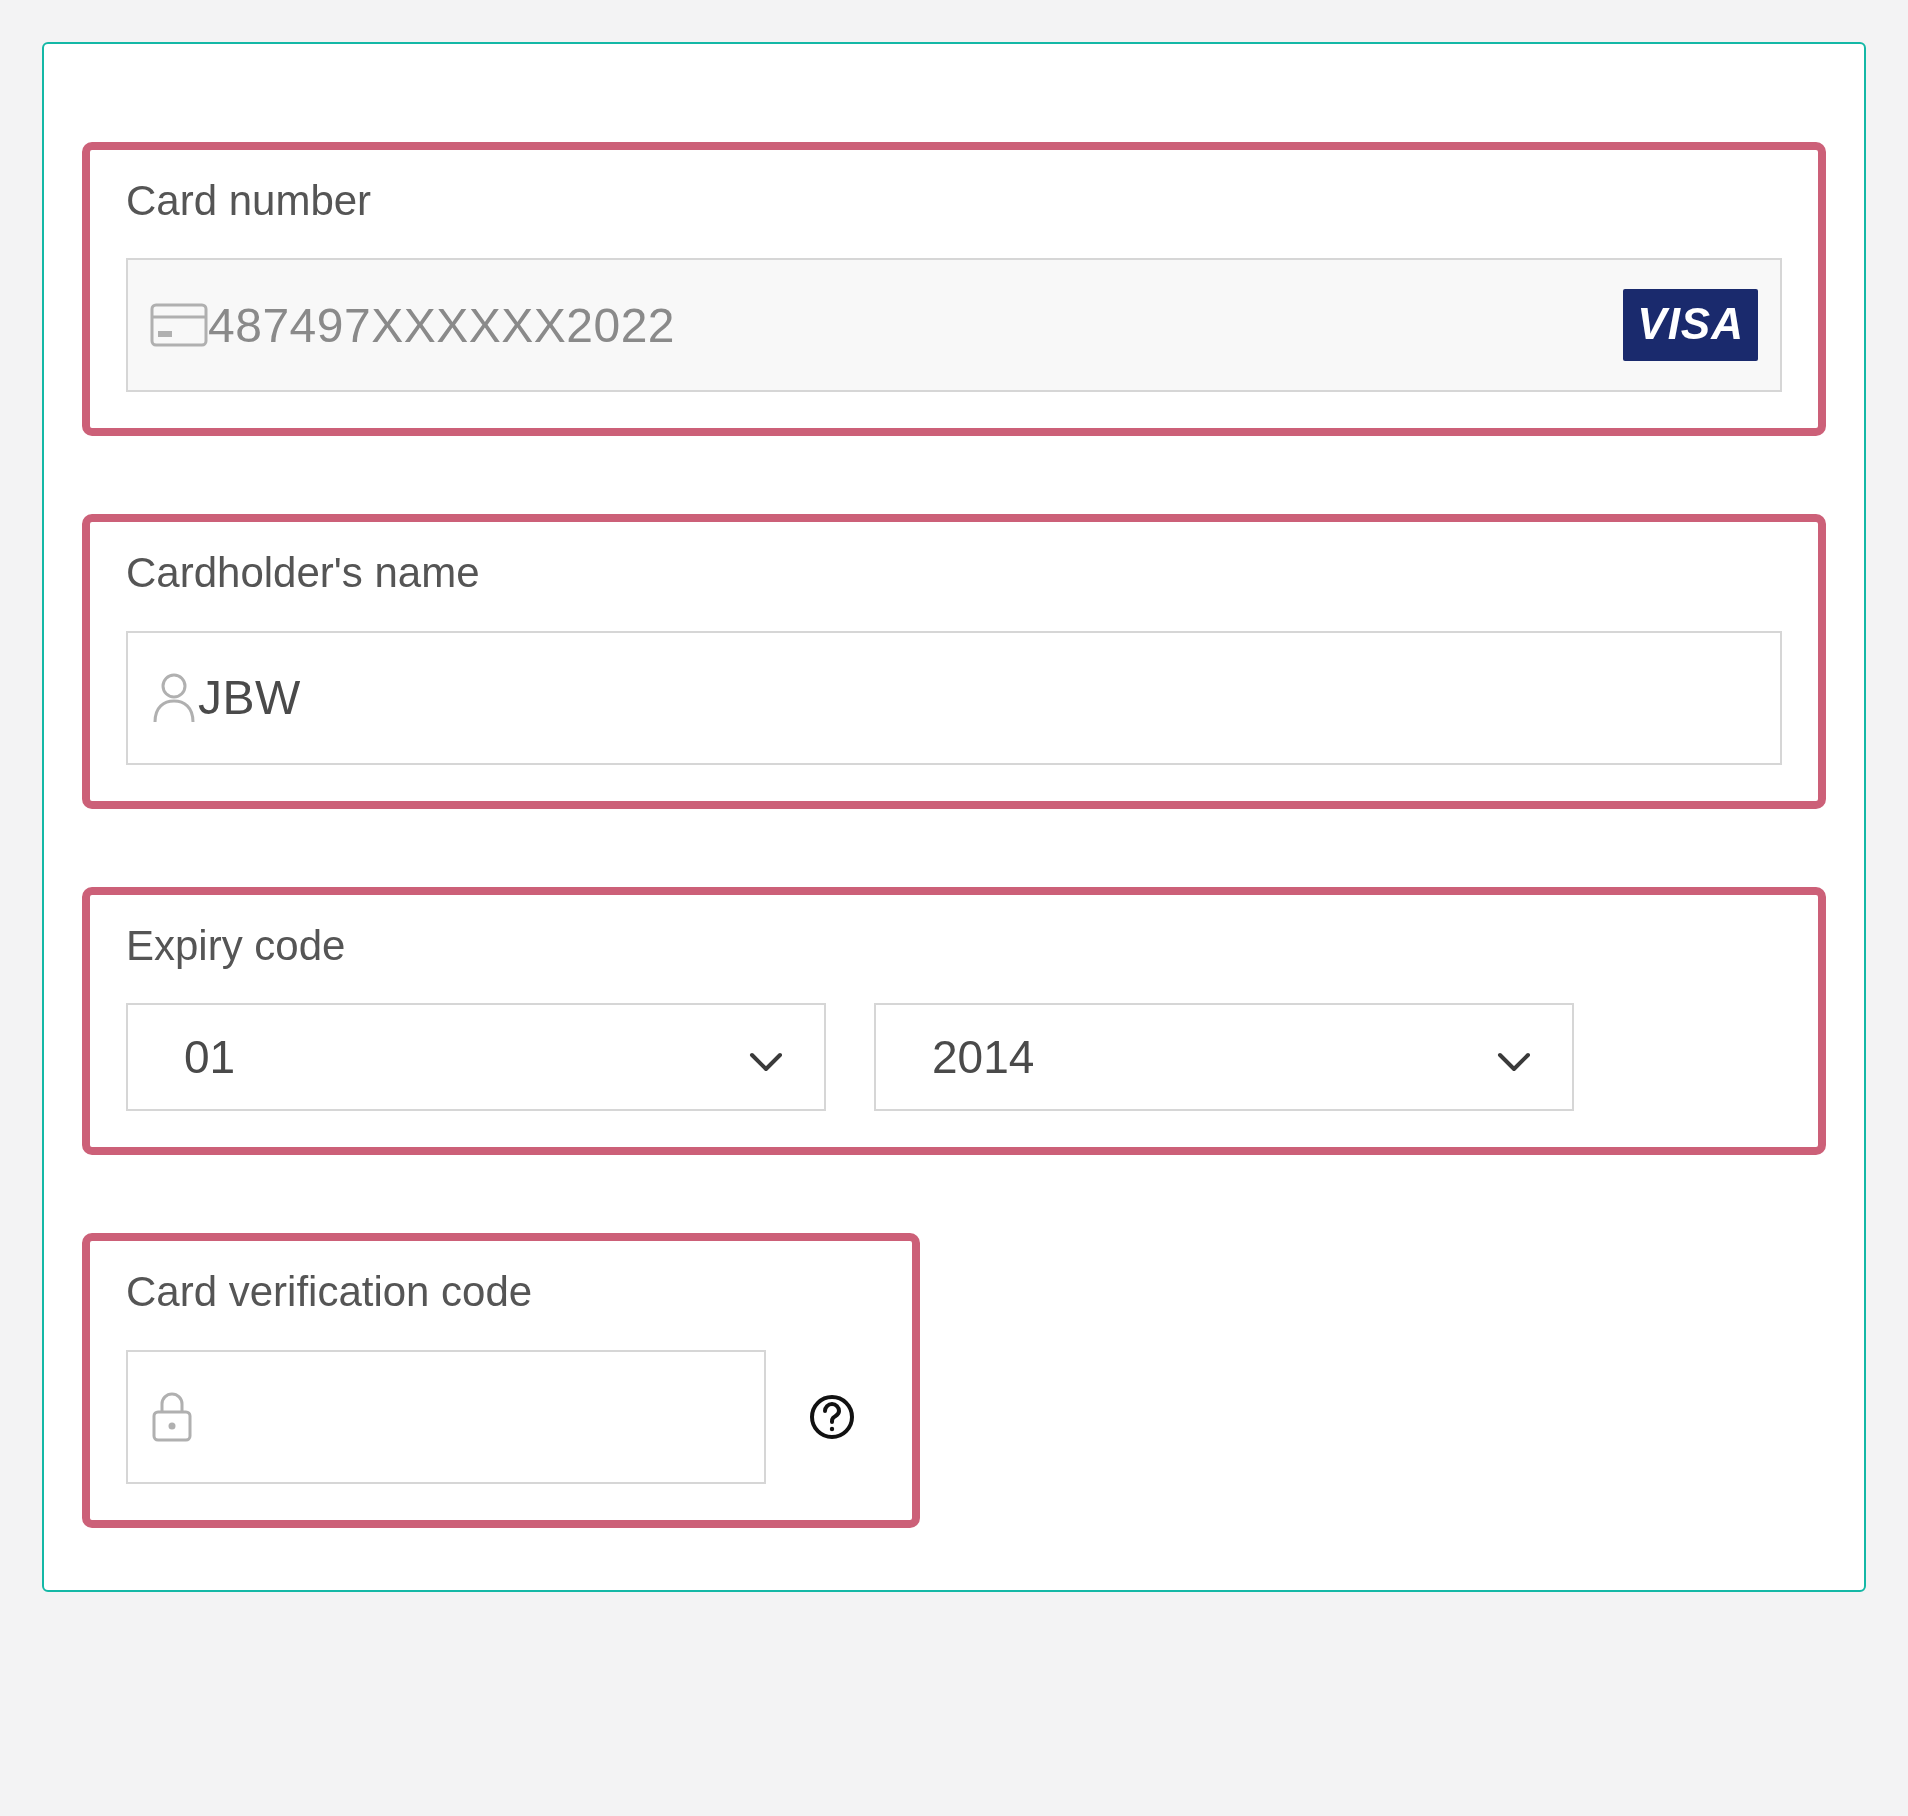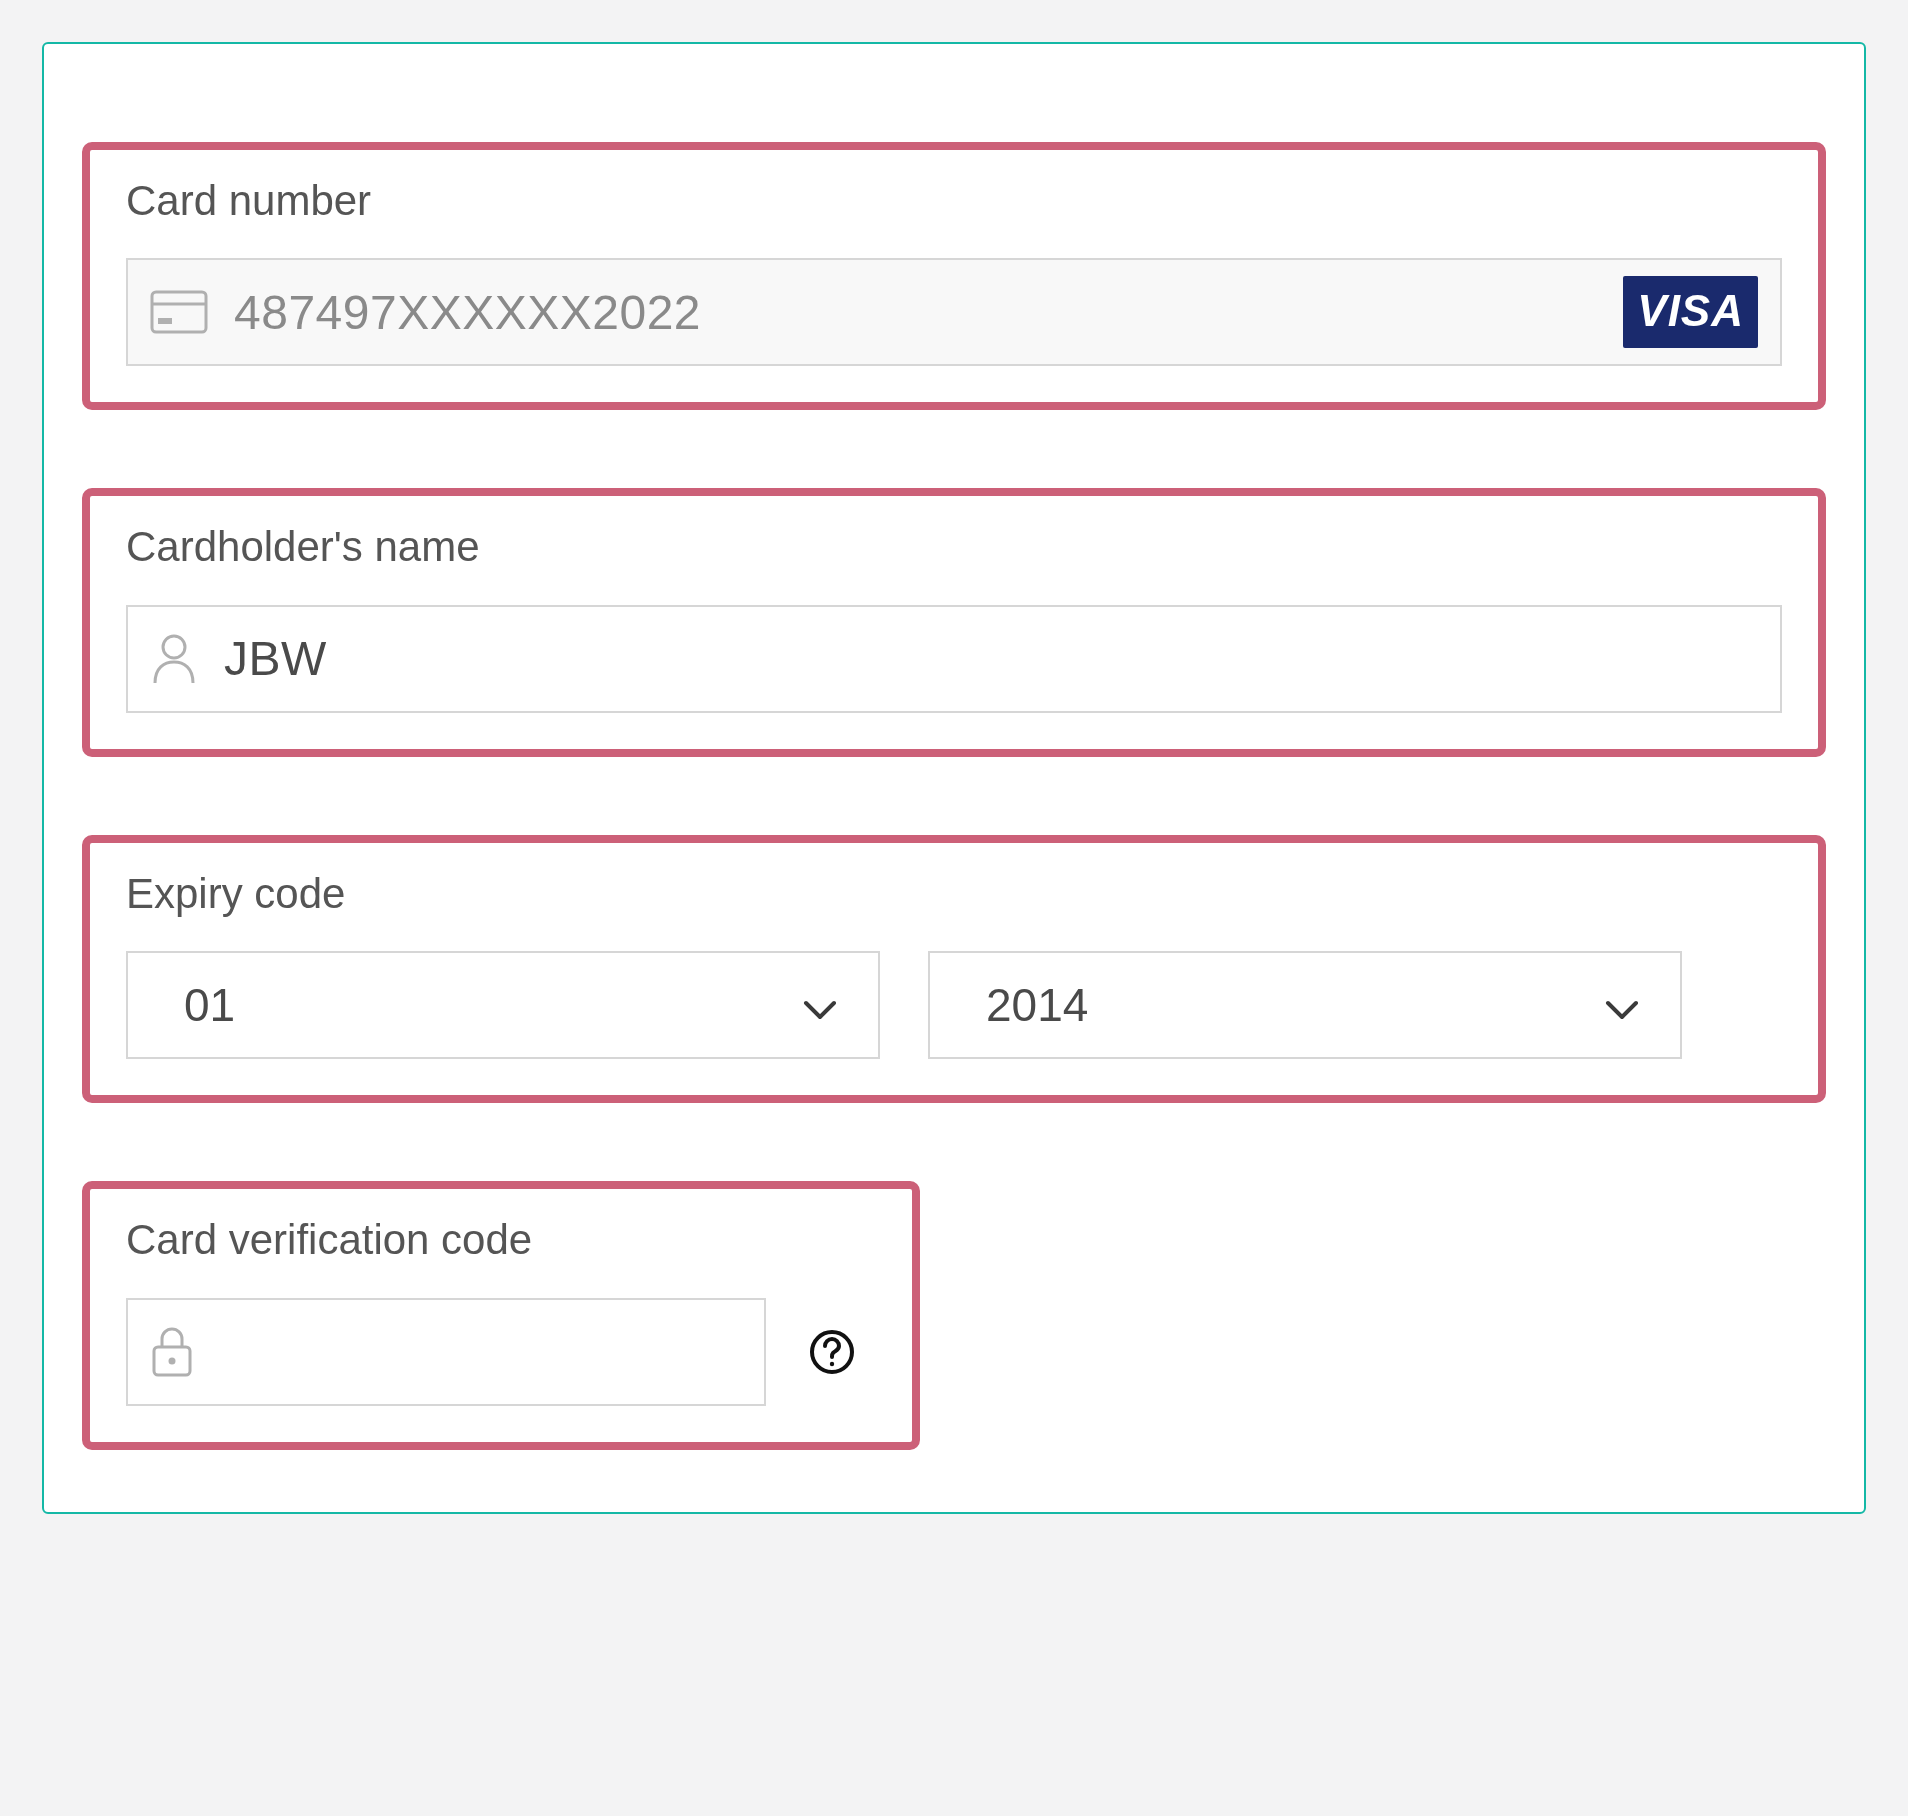--- a/index.html
+++ b/index.html
@@ -27,25 +27,24 @@
   .label {
     font-size: 42px;
     color: #555555;
     margin-bottom: 32px;
     line-height: 1.2;
     font-weight: 400;
   }
   .field {
     display: flex;
     align-items: center;
-    height: 108px;
+    height: 134px;
     border: 2px solid #d6d6d6;
     background: #ffffff;
     padding: 0 22px;
-    gap: 26px;
   }
   .field.readonly {
     background: #f8f8f8;
   }
   .icon {
     color: #b0b0b0;
     flex-shrink: 0;
     display: flex;
     align-items: center;
     justify-content: center;
@@ -71,21 +70,21 @@
     flex-shrink: 0;
   }
   .expiry-row {
     display: flex;
     gap: 48px;
   }
   .select {
     display: flex;
     align-items: center;
     justify-content: space-between;
-    width: 754px;
+    width: 700px;
     height: 108px;
     border: 2px solid #d6d6d6;
     background: #ffffff;
     padding: 0 40px 0 56px;
     font-size: 46px;
     color: #4a4a4a;
     cursor: pointer;
   }
   .chevron {
     color: #3a3a3a;

